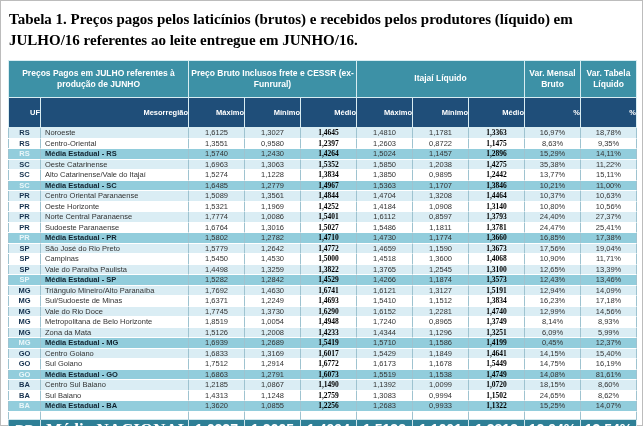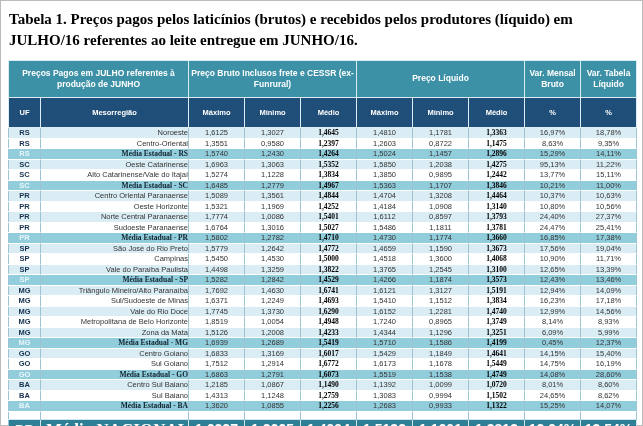--- a/index.html
+++ b/index.html
@@ -45,40 +45,40 @@
     white-space:normal;
     padding:0 2px;
   }
   
   tr.col-hdr th {
     background:var(--navy);
     color:#fff;
     font-size:7.5px;
     font-weight:bold;
     height:30px;
-    text-align:center;
+    text-align:right;
     border:1px solid #d9edf2;
   }
   
   tbody tr { height:9.5px; }
   tbody td {
     font-size:7.5px;
     color:#333;
     border-right:1px solid var(--grid);
     border-bottom:1px solid rgba(255,255,255,0.55);
     text-align:center;
     line-height:9.5px;
   }
   tr.r-odd  td { background:var(--stripe); }
   tr.r-even td { background:#ffffff; }
   tr.r-avg  td { background:var(--avg); }
   td.uf   { font-weight:bold; color:#16324f; }
   tr.r-avg td.uf { color:#e9f6f9; }
-  td.meso { text-align:right; padding-left:4px; color:#333; }
-  tr.r-avg td.meso { font-weight:bold; color:#10222e;font-family:Liberation Serif, serif; }
+  td.meso { text-align:left; padding-left:4px; color:#333; }
+  tr.r-avg td.meso { font-weight:bold; color:#10222e; }
   td.medio { font-weight:bold; color:#000;font-family:Liberation Serif, serif; }
   tr.empty { height:8px; }
   tr.empty td { background:#fff; border-bottom:none; }
   
   tr.national { height:19px; }
   tr.national td {
     background:var(--nat);
     color:#fff;
     font-weight:bold;
     font-size:14px;
@@ -111,21 +111,21 @@
       <col style="width:56px">
         <col style="width:56px">
         <col style="width:56px">
       <col style="width:56px">
         <col style="width:56px">
     </colgroup>
     <thead>
       <tr class="group-hdr">
         <th colspan="2">Preços Pagos em JULHO referentes à produção de JUNHO</th>
         <th colspan="3">Preço Bruto Inclusos frete e CESSR (ex-Funrural)</th>
-        <th colspan="3">Preço Líquido</th>
+        <th colspan="3">Itajaí Líquido</th>
         <th>Var. Mensal Bruto</th>
         <th>Var. Tabela Líquido</th>
       </tr>
       <tr class="col-hdr">
         <th>UF</th>
         <th>Mesorregião</th>
         <th>Máximo</th>
         <th>Mínimo</th>
         <th>Médio</th>
         <th>Máximo</th>
@@ -174,21 +174,21 @@
         </tr>
         <tr class="r-odd">
           <td class="uf">SC</td>
           <td class="meso">Oeste Catarinense</td>
           <td class="num">1,6963</td>
           <td class="num">1,3063</td>
           <td class="num medio">1,5352</td>
           <td class="num">1,5850</td>
           <td class="num">1,2038</td>
           <td class="num medio">1,4275</td>
-          <td class="pct">95,13%</td>
+          <td class="pct">35,38%</td>
           <td class="pct">11,22%</td>
         </tr>
         <tr class="r-even">
           <td class="uf">SC</td>
           <td class="meso">Alto Catarinense/Vale do Itajaí</td>
           <td class="num">1,5274</td>
           <td class="num">1,1228</td>
           <td class="num medio">1,3834</td>
           <td class="num">1,3850</td>
           <td class="num">0,9895</td>
@@ -415,32 +415,32 @@
         <tr class="r-avg">
           <td class="uf">GO</td>
           <td class="meso">Média Estadual - GO</td>
           <td class="num">1,6863</td>
           <td class="num">1,2791</td>
           <td class="num medio">1,6073</td>
           <td class="num">1,5519</td>
           <td class="num">1,1538</td>
           <td class="num medio">1,4749</td>
           <td class="pct">14,08%</td>
-          <td class="pct">28,60%</td>
+          <td class="pct">81,61%</td>
         </tr>
         <tr class="r-odd">
           <td class="uf">BA</td>
           <td class="meso">Centro Sul Baiano</td>
           <td class="num">1,2185</td>
           <td class="num">1,0867</td>
           <td class="num medio">1,1490</td>
           <td class="num">1,1392</td>
           <td class="num">1,0099</td>
           <td class="num medio">1,0720</td>
-          <td class="pct">8,01%</td>
+          <td class="pct">18,15%</td>
           <td class="pct">8,60%</td>
         </tr>
         <tr class="r-even">
           <td class="uf">BA</td>
           <td class="meso">Sul Baiano</td>
           <td class="num">1,4313</td>
           <td class="num">1,1248</td>
           <td class="num medio">1,2759</td>
           <td class="num">1,3083</td>
           <td class="num">0,9994</td>

